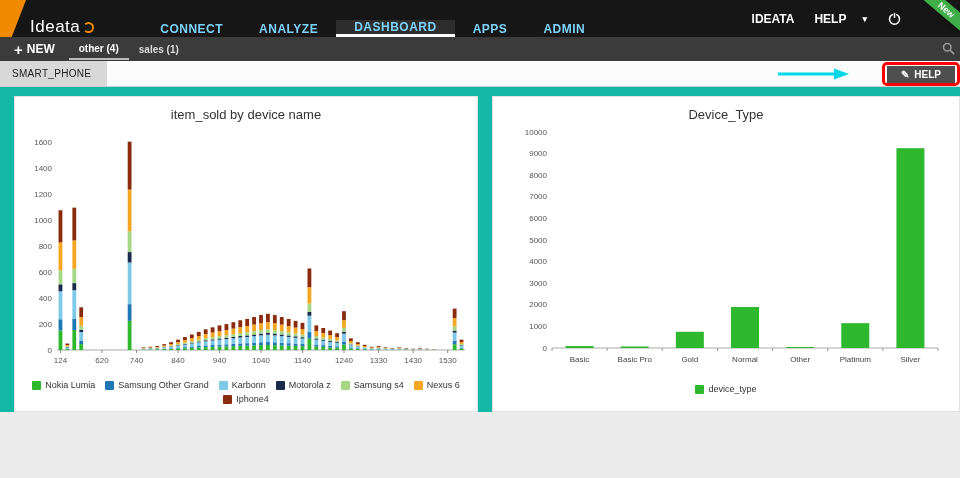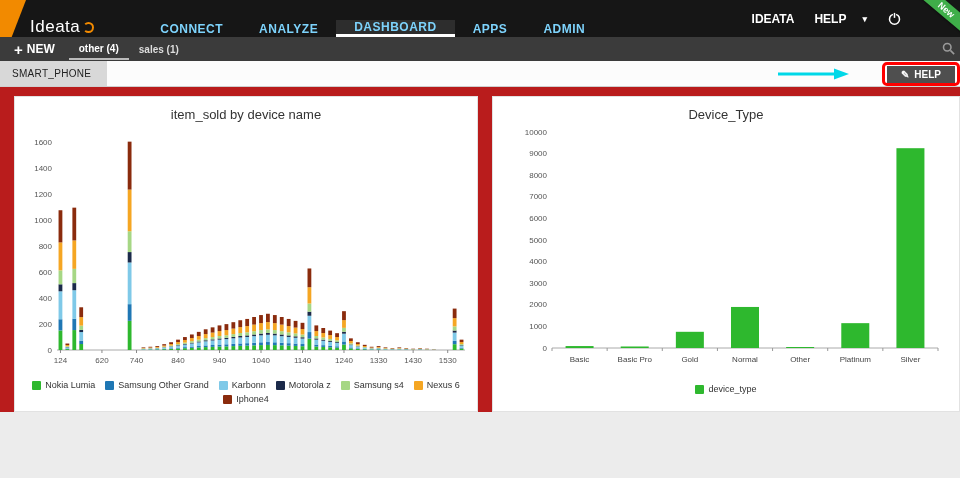--- a/index.html
+++ b/index.html
@@ -29,21 +29,21 @@
 
   
   .dashbar { position:relative; height:26px; background:#fcfcfc; border-bottom:1px solid #cfcfcf; z-index:3; }
   .sheet-tab { display:inline-block; height:100%; background:#d8d8d8; color:#222; font-size:10px; font-weight:normal; padding:7px 16px 0 12px; letter-spacing:.3px; cursor:pointer; }
   .anno-arrow { position:absolute; right:110px; top:7px; }
   .edit-wrap { position:absolute; right:0; top:1px; height:24px; border:3px solid #f00; border-radius:5px; display:flex; align-items:center; padding:0 2px; background:#fff; }
   .edit-btn { background:#4f4f4f; color:#fff; border:none; font-family:inherit; font-size:10px; font-weight:bold; padding:3px 14px; display:flex; align-items:center; gap:5px; cursor:pointer; }
   .pencil { font-size:10px; }
 
   
-  .main { display:flex; gap:14px; padding:9px 0 0 14px; background:#b91c1c; }
+  .main { display:flex; gap:14px; padding:9px 0 0 14px; background:#14b8a6; }
   .panel { background:#fff; border:1px solid #e2e2e2; height:316px; padding-top:6px; }
   .panel-left { width:464px; }
   .panel-right { flex:1; }
   .chart-title { text-align:center; font-size:13px; font-weight:normal; color:#333; margin:4px 0 2px 0; }
   .chart-box { display:flex; justify-content:center; }
   .legend { display:flex; justify-content:center; flex-wrap:wrap; gap:4px 10px; margin-top:8px; font-size:9px; color:#333; }
   .legend-item { display:flex; align-items:center; gap:4px; cursor:pointer; }
   .swatch { width:9px; height:9px; border-radius:1px; display:inline-block; }
 </style>
 </head>

